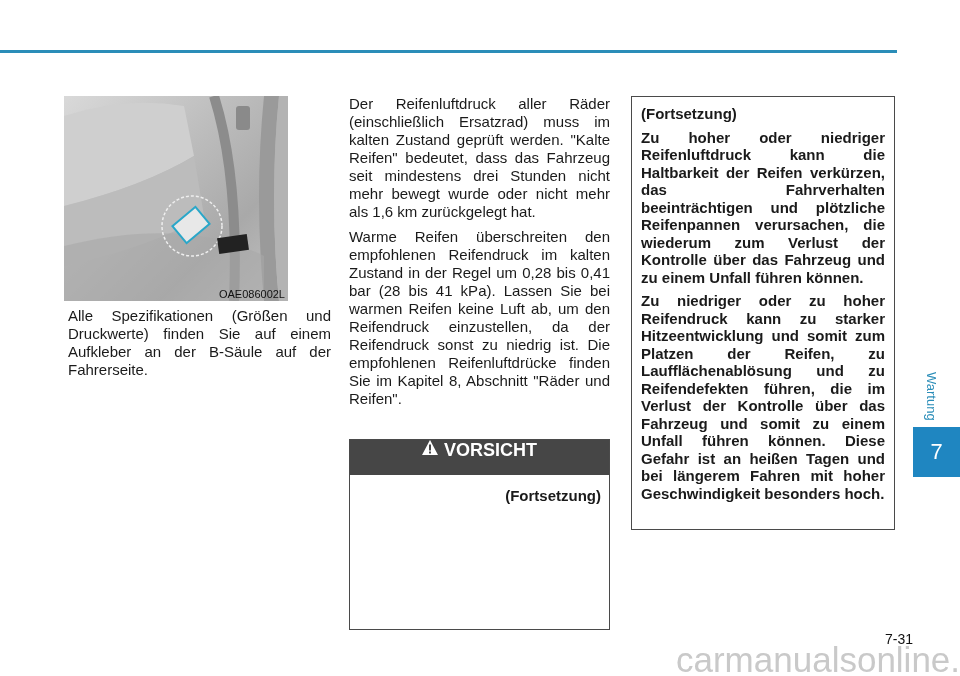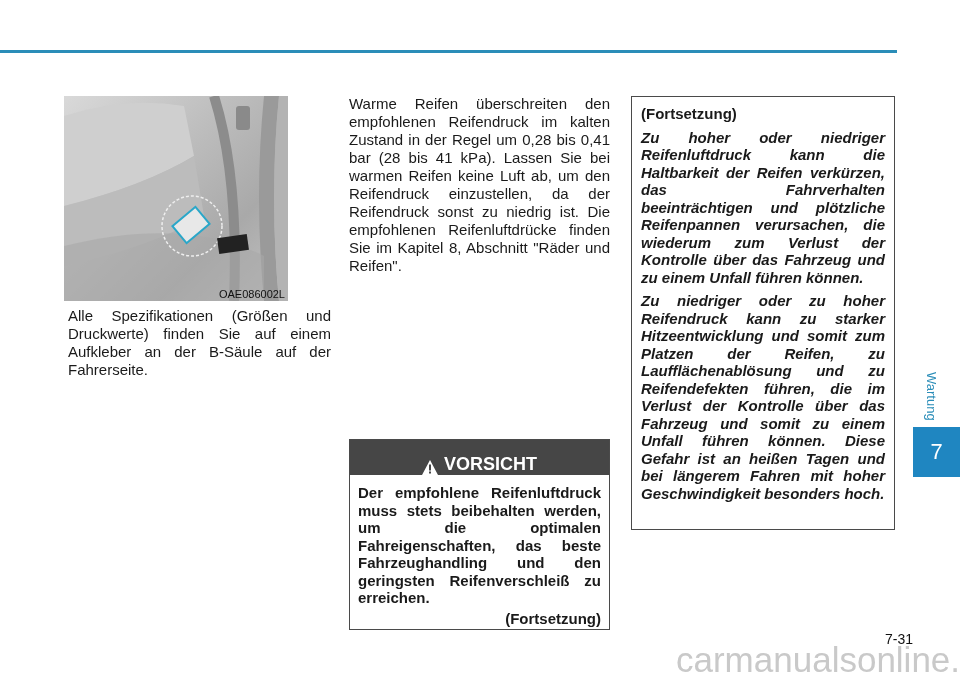--- a/index.html
+++ b/index.html
@@ -8,26 +8,26 @@
   .top-rule { position:absolute; left:0; top:50px; width:897px; height:3px; background:#2a8db8; }
   .photo { position:absolute; left:64px; top:96px; width:224px; height:205px; overflow:hidden;
            background:linear-gradient(135deg,#d9d9d9 0%,#bdbdbd 40%,#a9a9a9 70%,#c4c4c4 100%); }
   .photo-label { position:absolute; right:3px; bottom:1px; font-size:11px; color:#111; background:rgba(255,255,255,0.0); }
   .p { font-size:15px; line-height:18px; text-align:justify; margin:0; }
   .col1-text { position:absolute; left:68px; top:307px; width:263px; }
   .col2 { position:absolute; left:349px; top:95px; width:261px; }
   .heading { color:#3a9fd1; font-weight:bold; font-size:17px; line-height:17px; margin:0 0 7px 0; }
   .col2 .p + .p { margin-top:7px; }
   .caution { position:absolute; left:349px; top:439px; width:261px; height:191px; border:1px solid #4a4a4a; box-sizing:border-box; }
-  .caution-head { background:#464646; color:#fff; height:35px; display:flex; align-items:flex-end; justify-content:center; font-size:18px; font-weight:bold; gap:6px; }
+  .caution-head { background:#464646; color:#fff; height:35px; display:flex; align-items:flex-start; justify-content:center; font-size:18px; font-weight:bold; gap:6px; }
   .caution-body { padding:9px 8px 0 8px; font-weight:bold; font-size:15px; line-height:17.5px; text-align:justify; }
   .cont-right { text-align:right; margin-top:3px; }
   .box2 { position:absolute; left:631px; top:96px; width:264px; height:434px; border:1px solid #4a4a4a; box-sizing:border-box; padding:8px 9px 0 9px; }
   .box2 .p { font-weight:bold; font-size:15px; line-height:17.5px; }
-  .box2 .p + .p { margin-top:6px;font-style:italic; }
+  .box2 .p + .p { margin-top:6px; }
   .side-label { position:absolute; left:916px; top:366px; width:30px; height:60px; color:#2a8db8; font-size:13px;
                 writing-mode:vertical-rl; text-orientation:mixed; display:flex; align-items:center; justify-content:center; }
   .chapter-tab { position:absolute; left:913px; top:427px; width:47px; height:50px; background:#1f86c1; color:#fff;
                  font-size:22px; display:flex; align-items:center; justify-content:center; }
   .page-num { position:absolute; left:885px; top:631px; font-size:14px; color:#111; }
   .watermark { position:absolute; left:676px; top:640px; font-size:35px; color:#c9c9c9; letter-spacing:0px; }
 </style>
 </head>
 <body>
 
@@ -47,34 +47,34 @@
     <rect x="172" y="10" width="14" height="24" rx="3" fill="#8a8a8a"></rect>
   </svg>
   <span class="photo-label">OAE086002L</span>
 </div>
 
 <div class="col1-text">
   <p class="p">Alle Spezifikationen (Größen und Druckwerte) finden Sie auf einem Aufkleber an der B-Säule auf der Fahrerseite.</p>
 </div>
 
 <div class="col2">
+  <p class="p">Der Reifenluftdruck aller Räder (einschließlich Ersatzrad) muss im kalten Zustand geprüft werden. "Kalte Reifen" bedeutet, dass das Fahrzeug seit mindestens drei Stunden nicht mehr bewegt wurde oder nicht mehr als 1,6 km zurückgelegt hat.</p>
   <p class="p">Warme Reifen überschreiten den empfohlenen Reifendruck im kalten Zustand in der Regel um 0,28 bis 0,41 bar (28 bis 41 kPa). Lassen Sie bei warmen Reifen keine Luft ab, um den Reifendruck einzustellen, da der Reifendruck sonst zu niedrig ist. Die empfohlenen Reifenluftdrücke finden Sie im Kapitel 8, Abschnitt "Räder und Reifen".</p>
 </div>
 
 <div class="caution">
   <div class="caution-head">
     <svg width="16" height="15" viewBox="0 0 16 15">
       <path d="M8 0 L16 15 L0 15 Z" fill="#ffffff"></path>
       <rect x="7" y="4.5" width="2" height="6" fill="#464646"></rect>
       <rect x="7" y="11.5" width="2" height="2" fill="#464646"></rect>
     </svg>
     <span>VORSICHT</span>
   </div>
   <div class="caution-body">
-    <div>Der empfohlene Reifenluftdruck muss stets beibehalten werden, um die optimalen Fahreigenschaften, das beste Fahrzeughandling und den geringsten Reifenverschleiß zu erreichen.</div>
     <div class="cont-right">(Fortsetzung)</div>
   </div>
 </div>
 
 <div class="box2">
   <p class="p">(Fortsetzung)</p>
   <p class="p">Zu hoher oder niedriger Reifenluftdruck kann die Haltbarkeit der Reifen verkürzen, das Fahrverhalten beeinträchtigen und plötzliche Reifenpannen verursachen, die wiederum zum Verlust der Kontrolle über das Fahrzeug und zu einem Unfall führen können.</p>
   <p class="p">Zu niedriger oder zu hoher Reifendruck kann zu starker Hitzeentwicklung und somit zum Platzen der Reifen, zu Laufflächenablösung und zu Reifendefekten führen, die im Verlust der Kontrolle über das Fahrzeug und somit zu einem Unfall führen können. Diese Gefahr ist an heißen Tagen und bei längerem Fahren mit hoher Geschwindigkeit besonders hoch.</p>
 </div>
 

